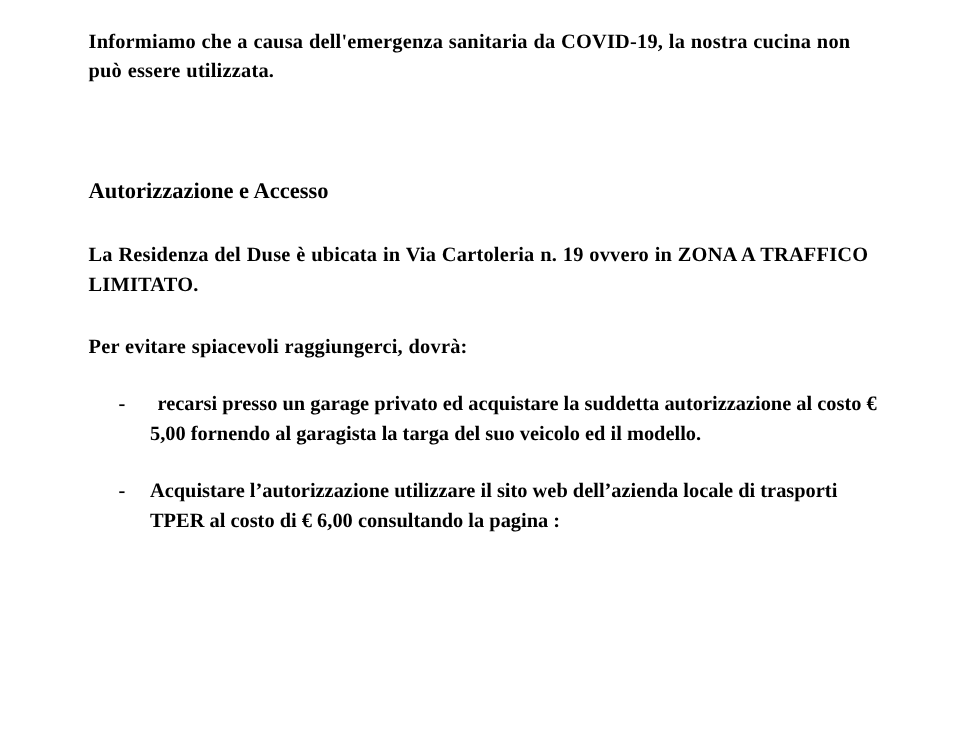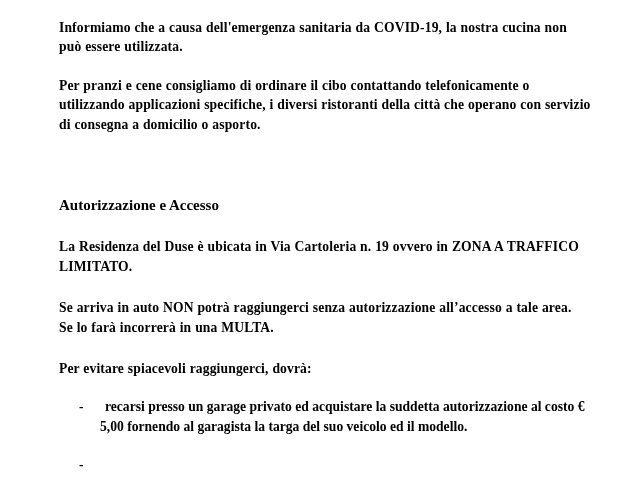--- a/index.html
+++ b/index.html
@@ -92,35 +92,33 @@
   }
 </style>
 </head>
 <body>
 
 <div class="page">
   <div class="doc-body">
 
     <p class="para para-covid">Informiamo che a causa dell'emergenza sanitaria da COVID-19, la nostra cucina non può essere utilizzata.</p>
 
-    <p class="para para-pranzi">Per pranzi e cene consigliamo di ordinare il cibo contattando telefonicamente o utilizzando applicazioni specifiche, i diversi ristoranti della città che operano con servizio di consegna a domicilio o asporto.</p>
 
     <p class="heading-auth">Autorizzazione e Accesso</p>
 
     <p class="para para-residenza">La Residenza del Duse è ubicata in Via Cartoleria n. 19 ovvero in ZONA A TRAFFICO LIMITATO.</p>
 
-    <p class="para para-arriva" style="white-space: pre-line;">Se arriva in auto NON potrà raggiungerci senza autorizzazione all’accesso a tale area.
-Se lo farà incorrerà in una MULTA.</p>
 
     <p class="para para-evitare">Per evitare spiacevoli raggiungerci, dovrà:</p>
 
     <ul class="list">
       <li class="list-item list-item-first">
         <span class="list-marker">-</span>
         <span class="list-text-lead">recarsi presso un garage privato ed acquistare la suddetta autorizzazione al costo € 5,00 fornendo al garagista la targa del suo veicolo ed il modello.</span>
       </li>
       <li class="list-item">
         <span class="list-marker">-</span>
+        <span>Acquistare l’autorizzazione utilizzare il sito web dell’azienda locale di trasporti TPER al costo di € 6,00 consultando la pagina :</span>
       </li>
     </ul>
 
   </div>
 </div>
 
 </body></html>

